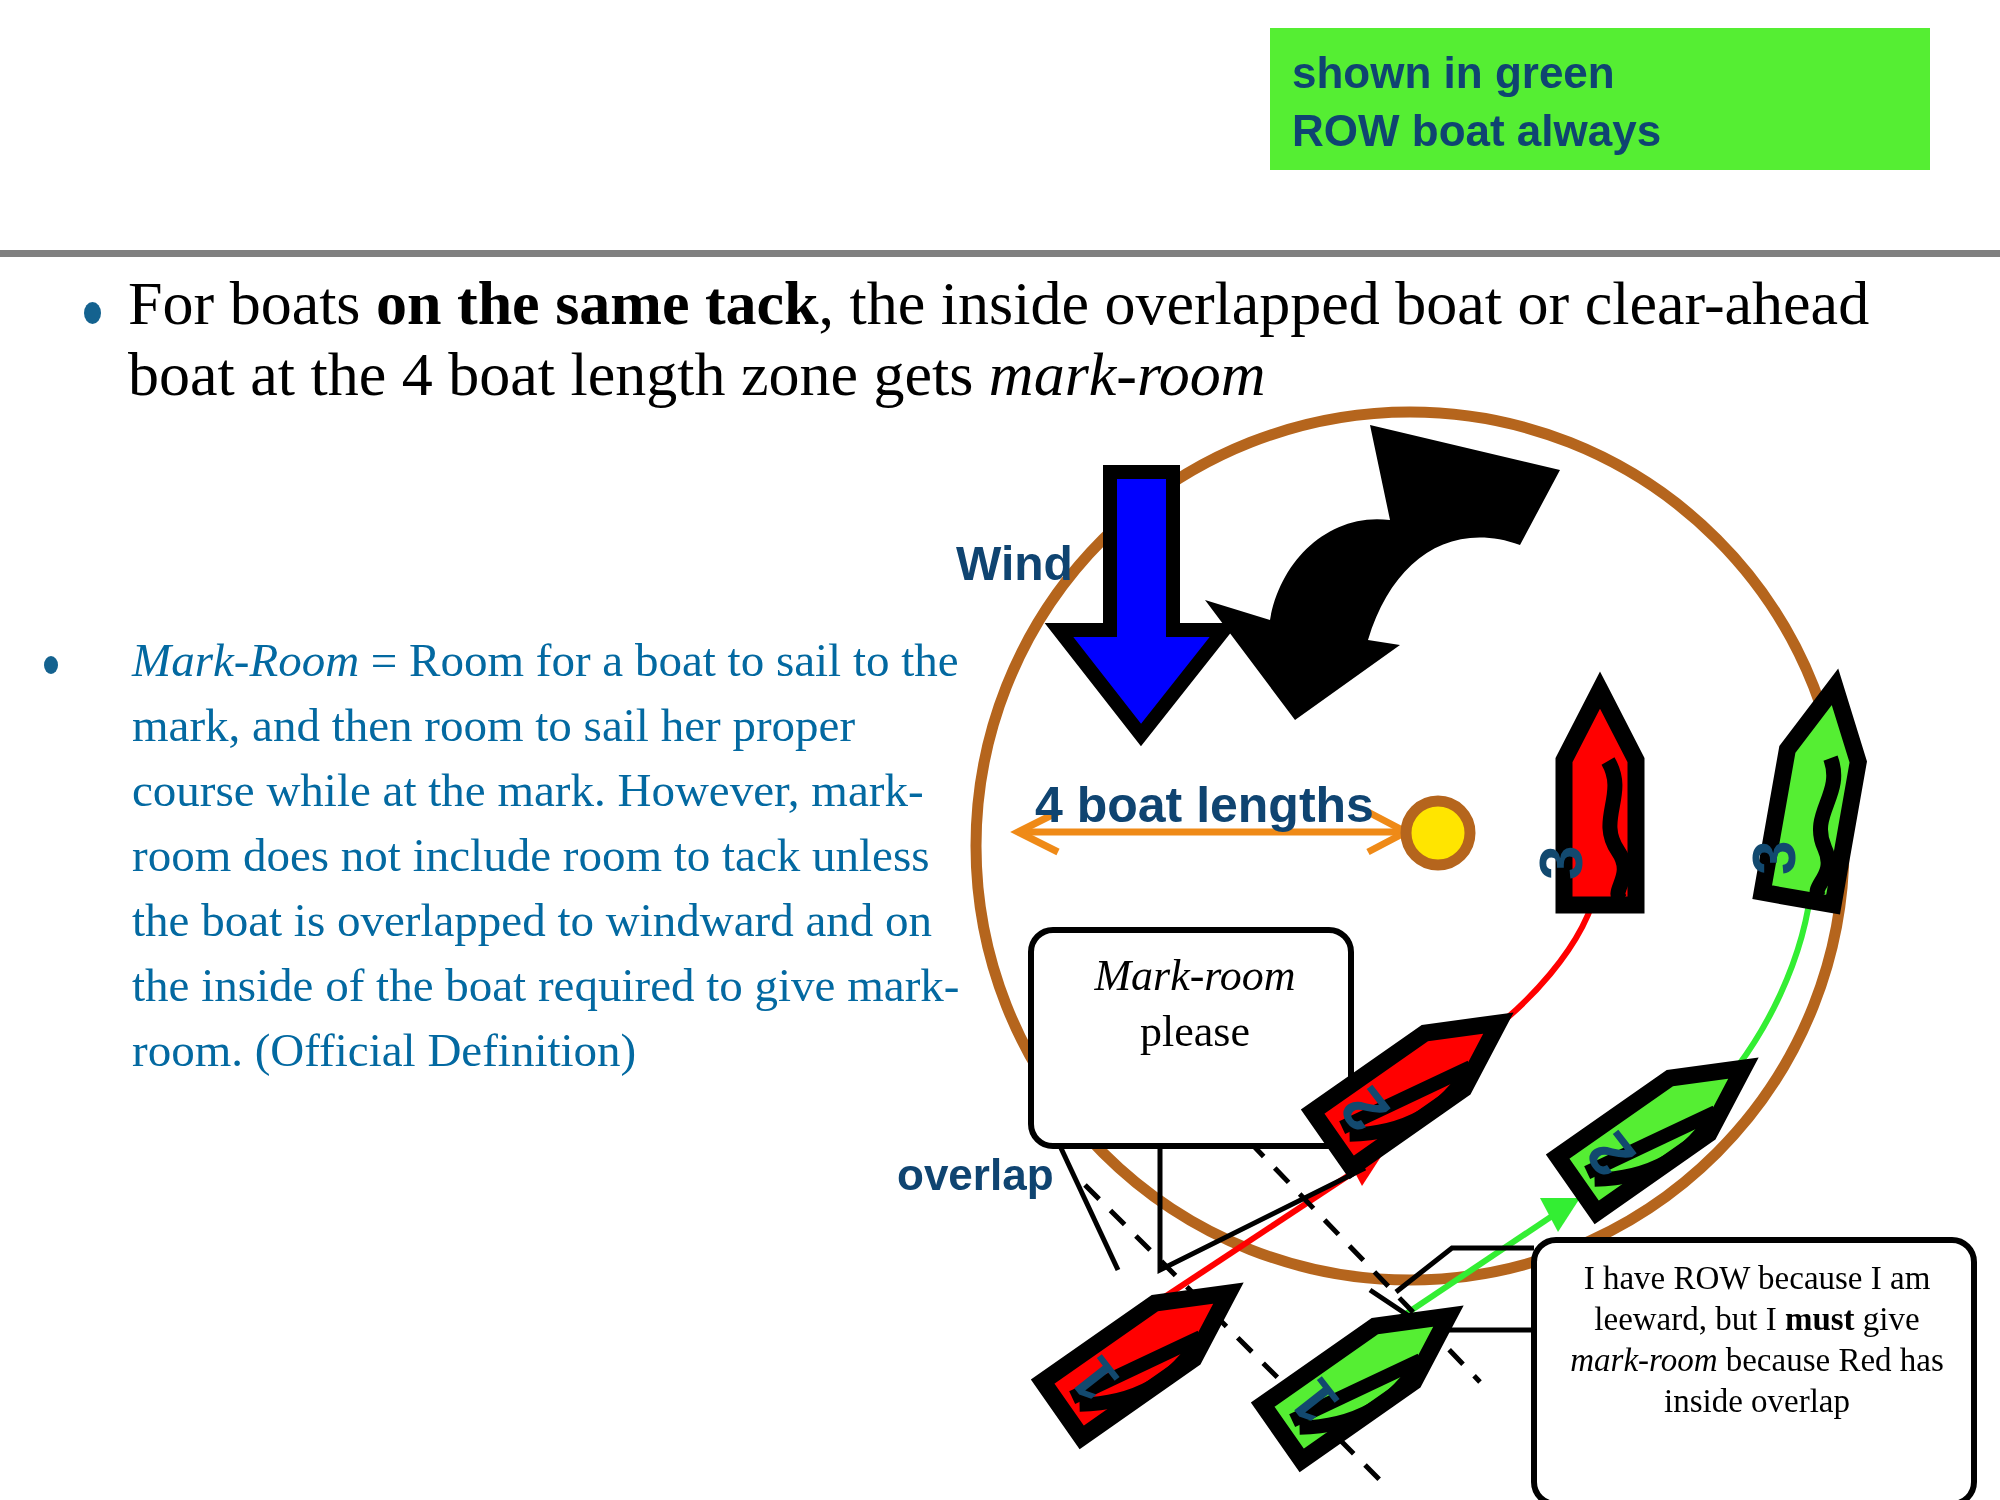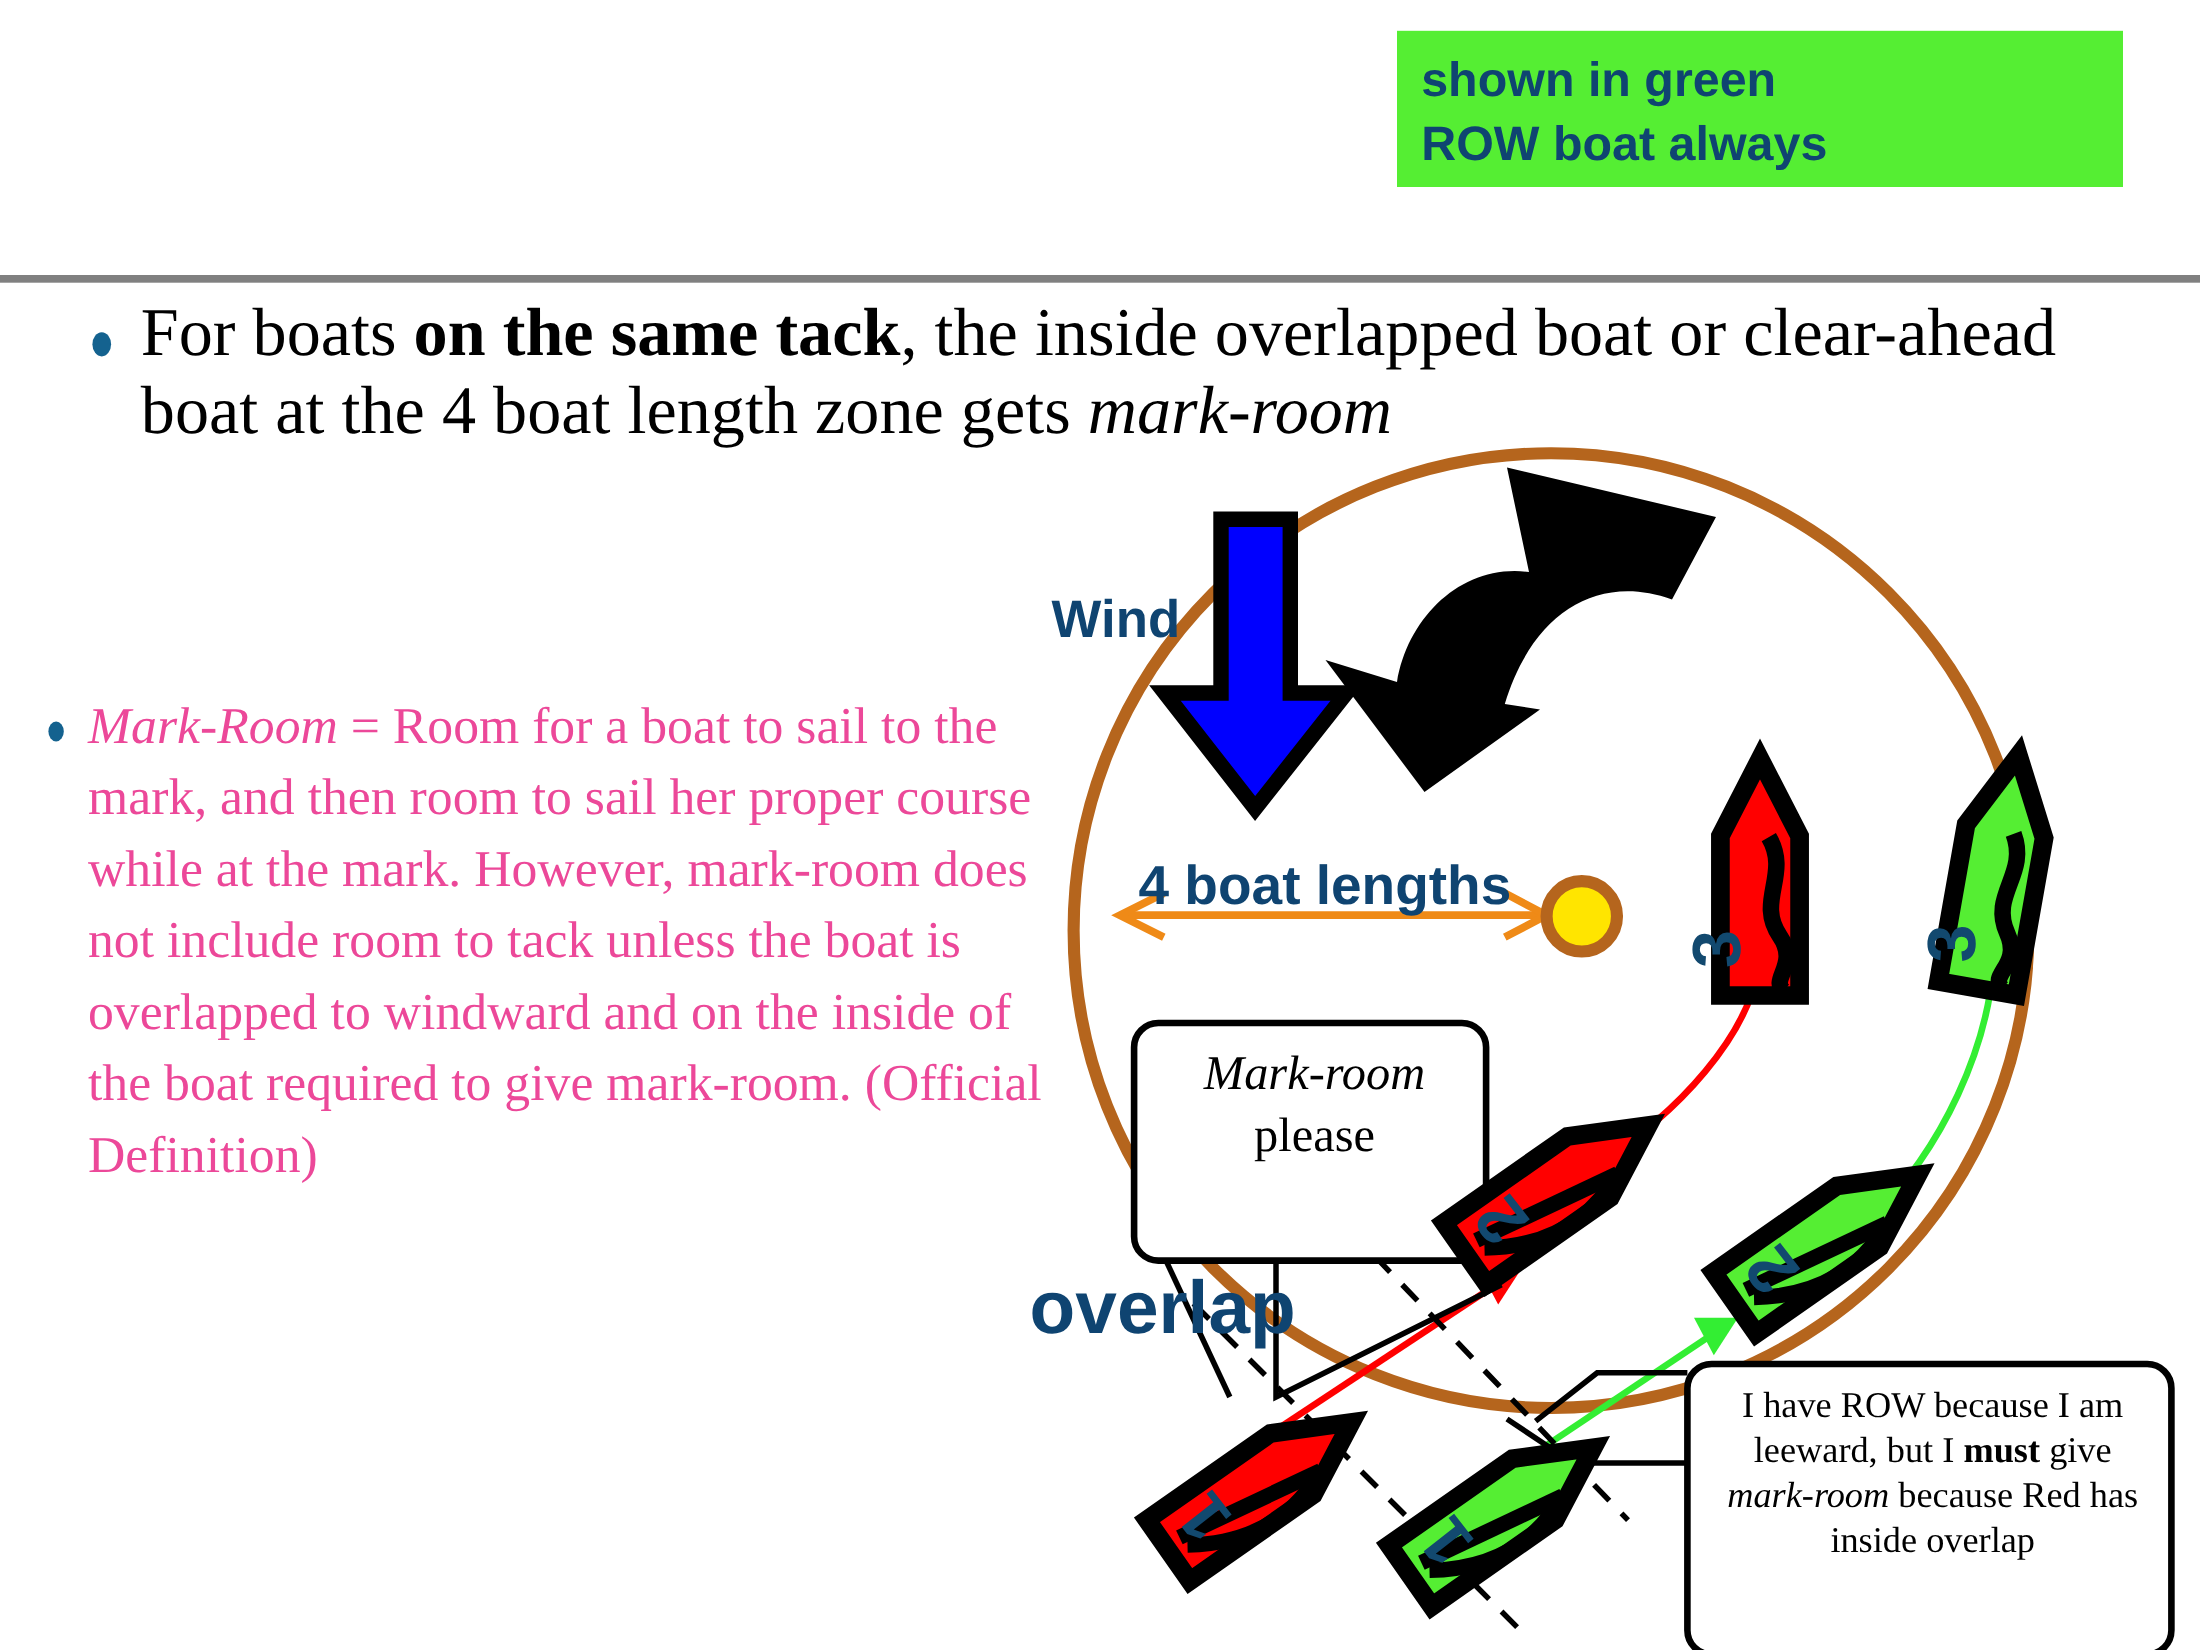--- a/index.html
+++ b/index.html
@@ -95,25 +95,25 @@
   #bullet2 .dot {
     position: absolute;
     left: 0px;
     top: 28px;
     width: 14px;
     height: 18px;
     background: #14628f;
     border-radius: 50%;
   }
   #bullet2 .body {
-    margin-left: 36px;
+    margin-left: 88px;
     font-family: "Liberation Serif", serif;
     font-size: 47px;
     line-height: 65px;
-    color: #ec4899;
+    color: #0369a1;
   }
   #bullet2 .body i { font-style: italic; }
 
   
   #diagram {
     position: absolute;
     left: 0;
     top: 0;
     width: 2000px;
     height: 1500px;
@@ -123,21 +123,21 @@
   
   .dlabel {
     position: absolute;
     font-family: "Liberation Sans", sans-serif;
     font-weight: bold;
     color: #0f4471;
     white-space: nowrap;
   }
   #wind-label   { left: 956px;  top: 488px;  font-size: 48px; margin-top: 48px; }
   #lengths-label{ left: 1035px; top: 776px;  font-size: 50px; }
-  #overlap-label{ left: 936px;  top: 1150px; font-size: 68px; text-align: center; }
+  #overlap-label{ left: 897px;  top: 1150px; font-size: 44px; text-align: center; }
 
   
   .callout-text {
     position: absolute;
     font-family: "Liberation Serif", serif;
     color: #000000;
     text-align: center;
   }
   #markroom-text {
     left: 1045px;

